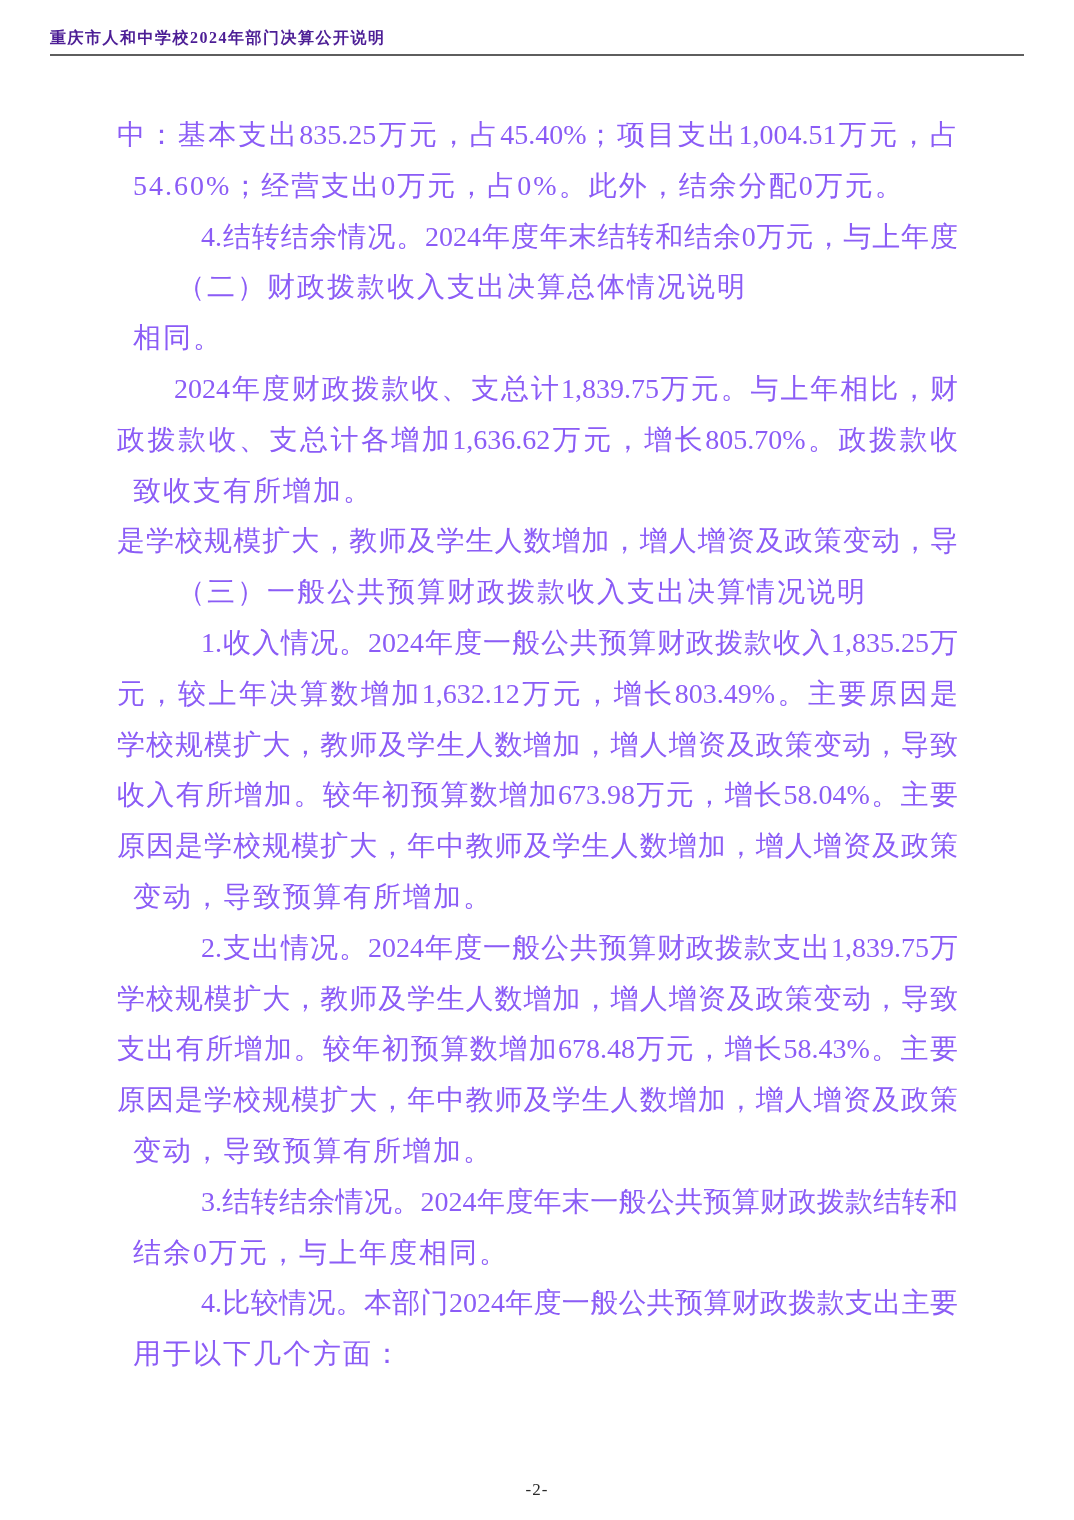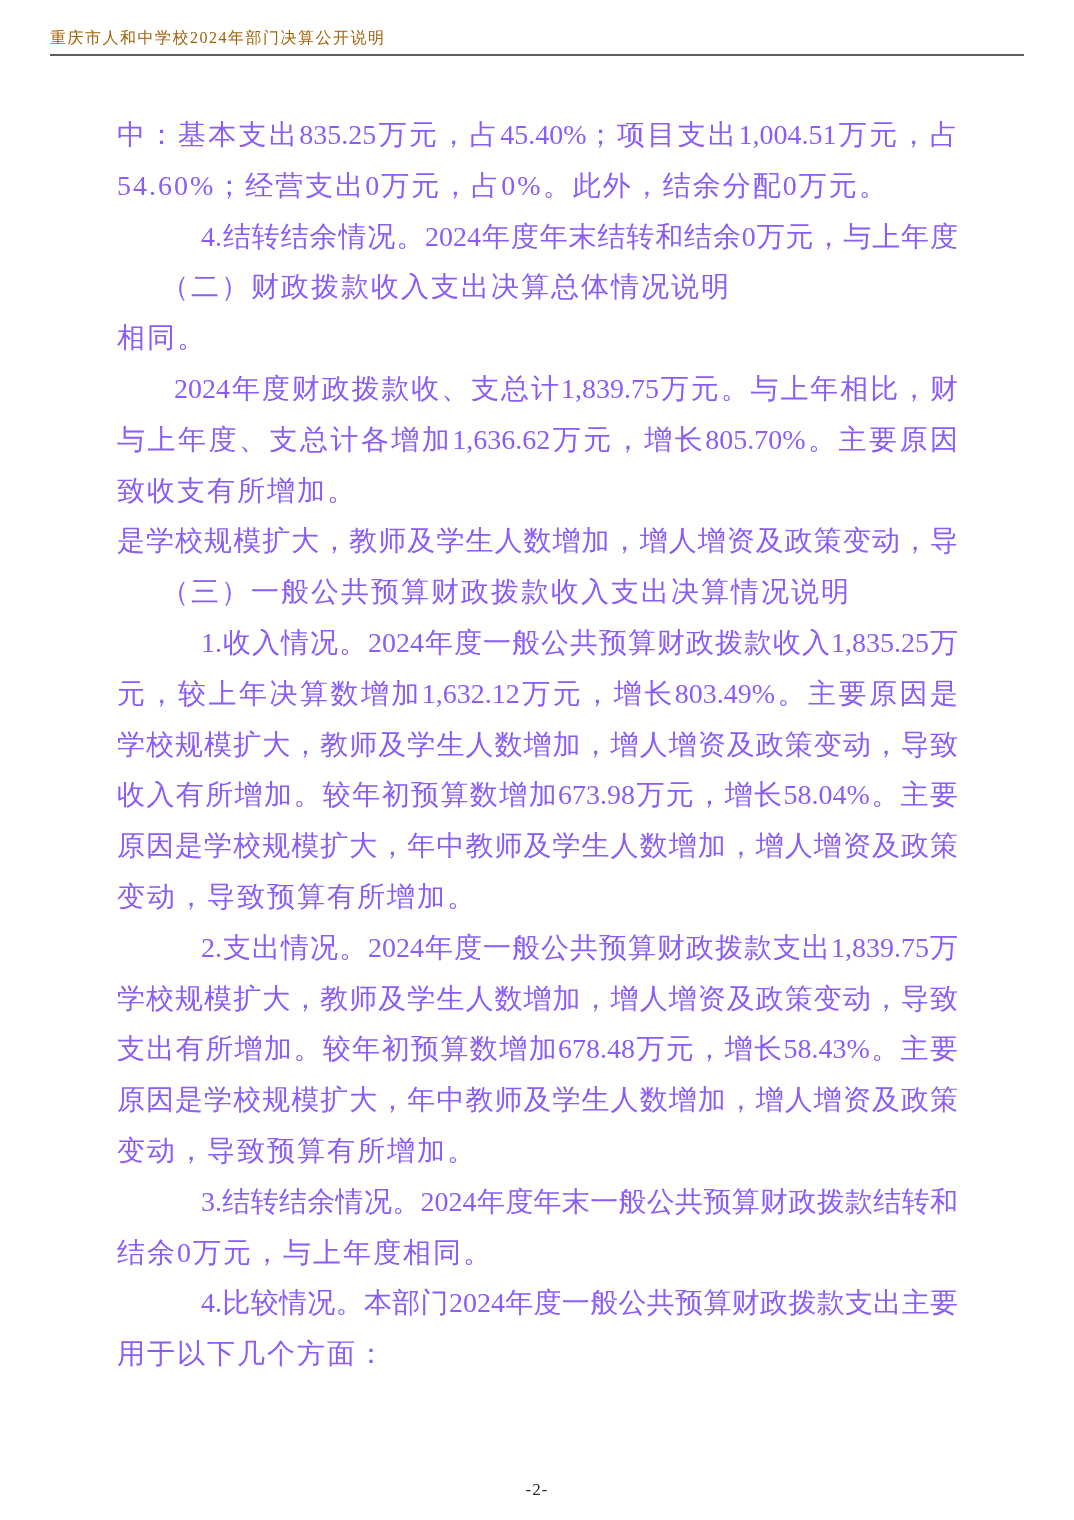--- a/index.html
+++ b/index.html
@@ -21,22 +21,23 @@
     top: 28px;
     left: 50px;
     right: 50px;
     padding-bottom: 6px;
     border-bottom: 2px solid #5e5e5e;
   }
   .header-title {
     font-size: 16px;
     line-height: 20px;
     letter-spacing: 1.5px;
-    color: #a16207;
+    color: #4c1d95;
     white-space: nowrap;
+    font-weight: bold;
   }
   .doc-body {
     position: absolute;
     top: 110px;
     left: 117px;
     width: 841px;
   }
   .tline {
     height: 50.8px;
     line-height: 50.8px;
@@ -47,20 +48,21 @@
   }
   .tline.just {
     white-space: normal;
     text-align: justify;
     text-align-last: justify;
     text-justify: inter-character;
   }
   .tline.plain {
     letter-spacing: 2px;
     text-align: left;
+    margin-left: 16px;
   }
   .ind-item   { text-indent: 84px; }
   .ind-para   { text-indent: 57px; }
   .ind-heading{ text-indent: 44px; }
   .page-footer {
     position: absolute;
     top: 1480px;
     left: 0;
     width: 100%;
     text-align: center;
@@ -80,21 +82,21 @@
     <div class="header-title">重庆市人和中学校2024年部门决算公开说明</div>
   </div>
 
   <div class="doc-body">
       <div class="tline just">中：基本支出835.25万元，占45.40%；项目支出1,004.51万元，占</div>
       <div class="tline plain">54.60%；经营支出0万元，占0%。此外，结余分配0万元。</div>
       <div class="tline just ind-item">4.结转结余情况。2024年度年末结转和结余0万元，与上年度</div>
       <div class="tline plain ind-heading">（二）财政拨款收入支出决算总体情况说明</div>
       <div class="tline plain">相同。</div>
       <div class="tline just ind-para">2024年度财政拨款收、支总计1,839.75万元。与上年相比，财</div>
-      <div class="tline just">与上年度、支总计各增加1,636.62万元，增长805.70%。主要原因</div>
+      <div class="tline just">政拨款收、支总计各增加1,636.62万元，增长805.70%。政拨款收</div>
       <div class="tline plain">致收支有所增加。</div>
       <div class="tline just">是学校规模扩大，教师及学生人数增加，增人增资及政策变动，导</div>
       <div class="tline plain ind-heading">（三）一般公共预算财政拨款收入支出决算情况说明</div>
       <div class="tline just ind-item">1.收入情况。2024年度一般公共预算财政拨款收入1,835.25万</div>
       <div class="tline just">元，较上年决算数增加1,632.12万元，增长803.49%。主要原因是</div>
       <div class="tline just">学校规模扩大，教师及学生人数增加，增人增资及政策变动，导致</div>
       <div class="tline just">收入有所增加。较年初预算数增加673.98万元，增长58.04%。主要</div>
       <div class="tline just">原因是学校规模扩大，年中教师及学生人数增加，增人增资及政策</div>
       <div class="tline plain">变动，导致预算有所增加。</div>
       <div class="tline just ind-item">2.支出情况。2024年度一般公共预算财政拨款支出1,839.75万</div>

